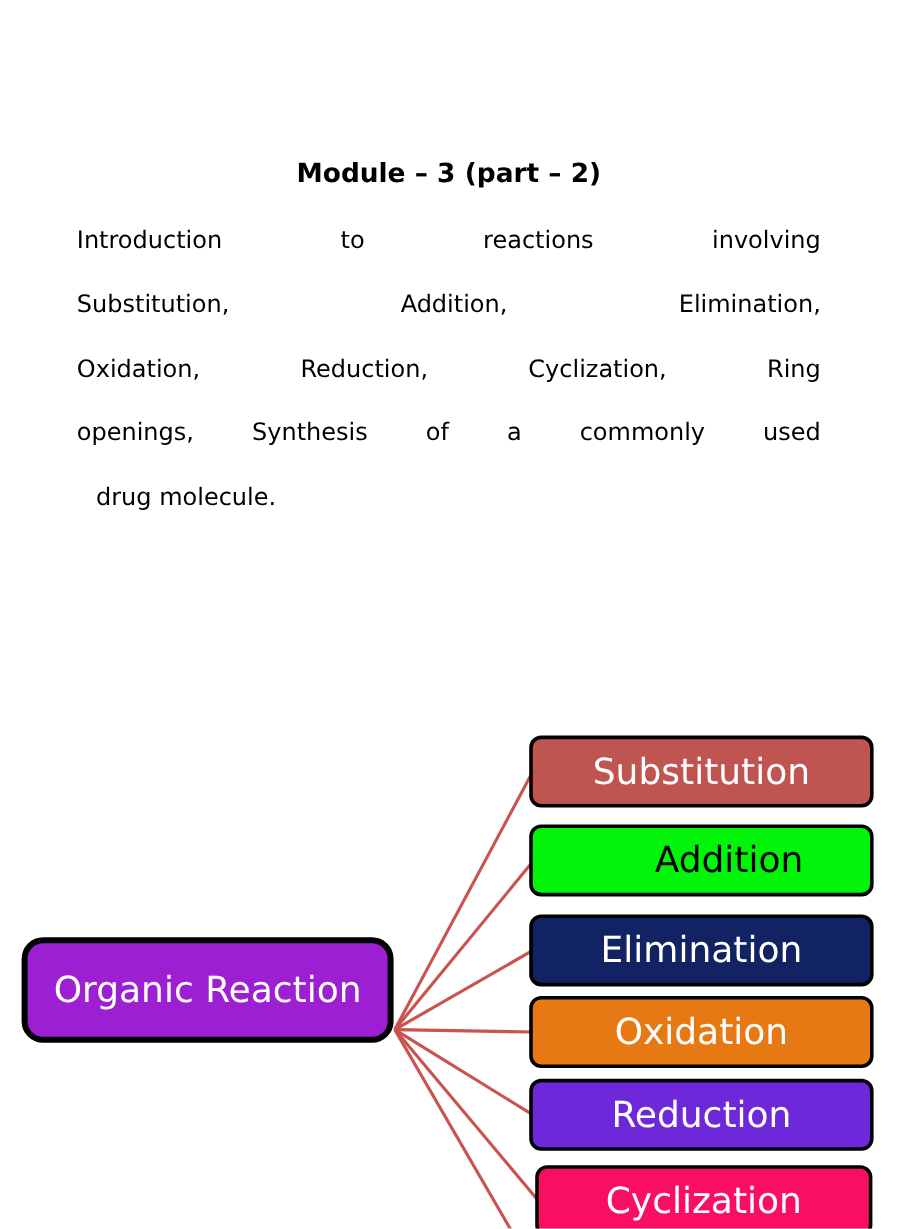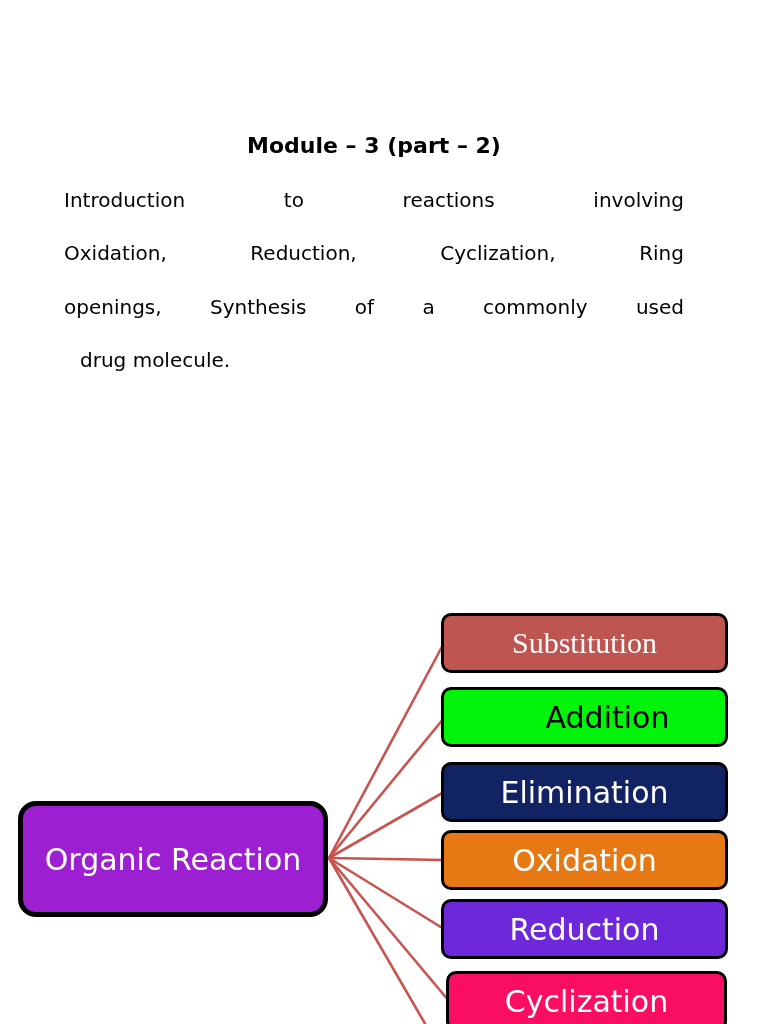--- a/index.html
+++ b/index.html
@@ -63,23 +63,23 @@
     border-radius: 10px;
     font-size: 30px;
     left: 441px;
     width: 287px;
     height: 60px;
   }
   .root-node {
     position: absolute;
     box-sizing: border-box;
     left: 18px;
-    top: 801px;
+    top: 781px;
     width: 310px;
-    height: 116px;
+    height: 88px;
     border: 5px solid #000000;
     border-radius: 18px;
     display: flex;
     align-items: center;
     justify-content: center;
     font-size: 30px;
   }
   .node-0 { top: 613px; }
   .node-1 { top: 687px; padding-left: 46px; }
   .node-2 { top: 762px; }
@@ -89,38 +89,39 @@
 </style>
 </head>
 <body>
 
 <div class="page">
 
   <div class="doc-title">Module – 3 (part – 2)</div>
 
   <div class="paragraph">
     <div class="para-line">Introduction to reactions involving</div>
+    <div class="para-line">Substitution, Addition, Elimination,</div>
     <div class="para-line">Oxidation, Reduction, Cyclization, Ring</div>
     <div class="para-line">openings, Synthesis of a commonly used</div>
     <div class="para-line last">drug molecule.</div>
   </div>
 
   <svg class="connectors" viewBox="0 0 768 1024" xmlns="http://www.w3.org/2000/svg">
     <line x1="329" y1="858" x2="444" y2="643" style="stroke: rgb(201, 83, 79);"></line>
     <line x1="329" y1="858" x2="444" y2="718" style="stroke: rgb(201, 83, 79);"></line>
     <line x1="329" y1="858" x2="444" y2="792" style="stroke: rgb(201, 83, 79);"></line>
     <line x1="329" y1="858" x2="444" y2="860" style="stroke: rgb(201, 83, 79);"></line>
     <line x1="329" y1="858" x2="444" y2="929" style="stroke: rgb(201, 83, 79);"></line>
     <line x1="329" y1="858" x2="449" y2="1001" style="stroke: rgb(201, 83, 79);"></line>
     <line x1="329" y1="858" x2="478" y2="1115" style="stroke: rgb(201, 83, 79);"></line>
   </svg>
 
   <div class="root-node" style="background-color: rgb(156, 31, 210); color: rgb(255, 255, 255);">Organic Reaction</div>
 
-  <div class="node node-0" style="background-color: rgb(190, 85, 81); color: rgb(255, 255, 255); font-family: Liberation Serif, serif;">Substitution</div>
+  <div class="node node-0" style="background-color: rgb(190, 85, 81); color: rgb(255, 255, 255);">Substitution</div>
 
   <div class="node node-1" style="background-color: rgb(1, 244, 9); color: rgb(0, 0, 0);">Addition</div>
 
   <div class="node node-2" style="background-color: rgb(18, 35, 100); color: rgb(255, 255, 255);">Elimination</div>
 
   <div class="node node-3" style="background-color: rgb(231, 121, 20); color: rgb(255, 255, 255);">Oxidation</div>
 
   <div class="node node-4" style="background-color: #6d28d9; color: rgb(255, 255, 255);">Reduction</div>
 
   <div class="node node-5" style="background-color: rgb(250, 14, 98); color: rgb(255, 255, 255);">Cyclization</div>

